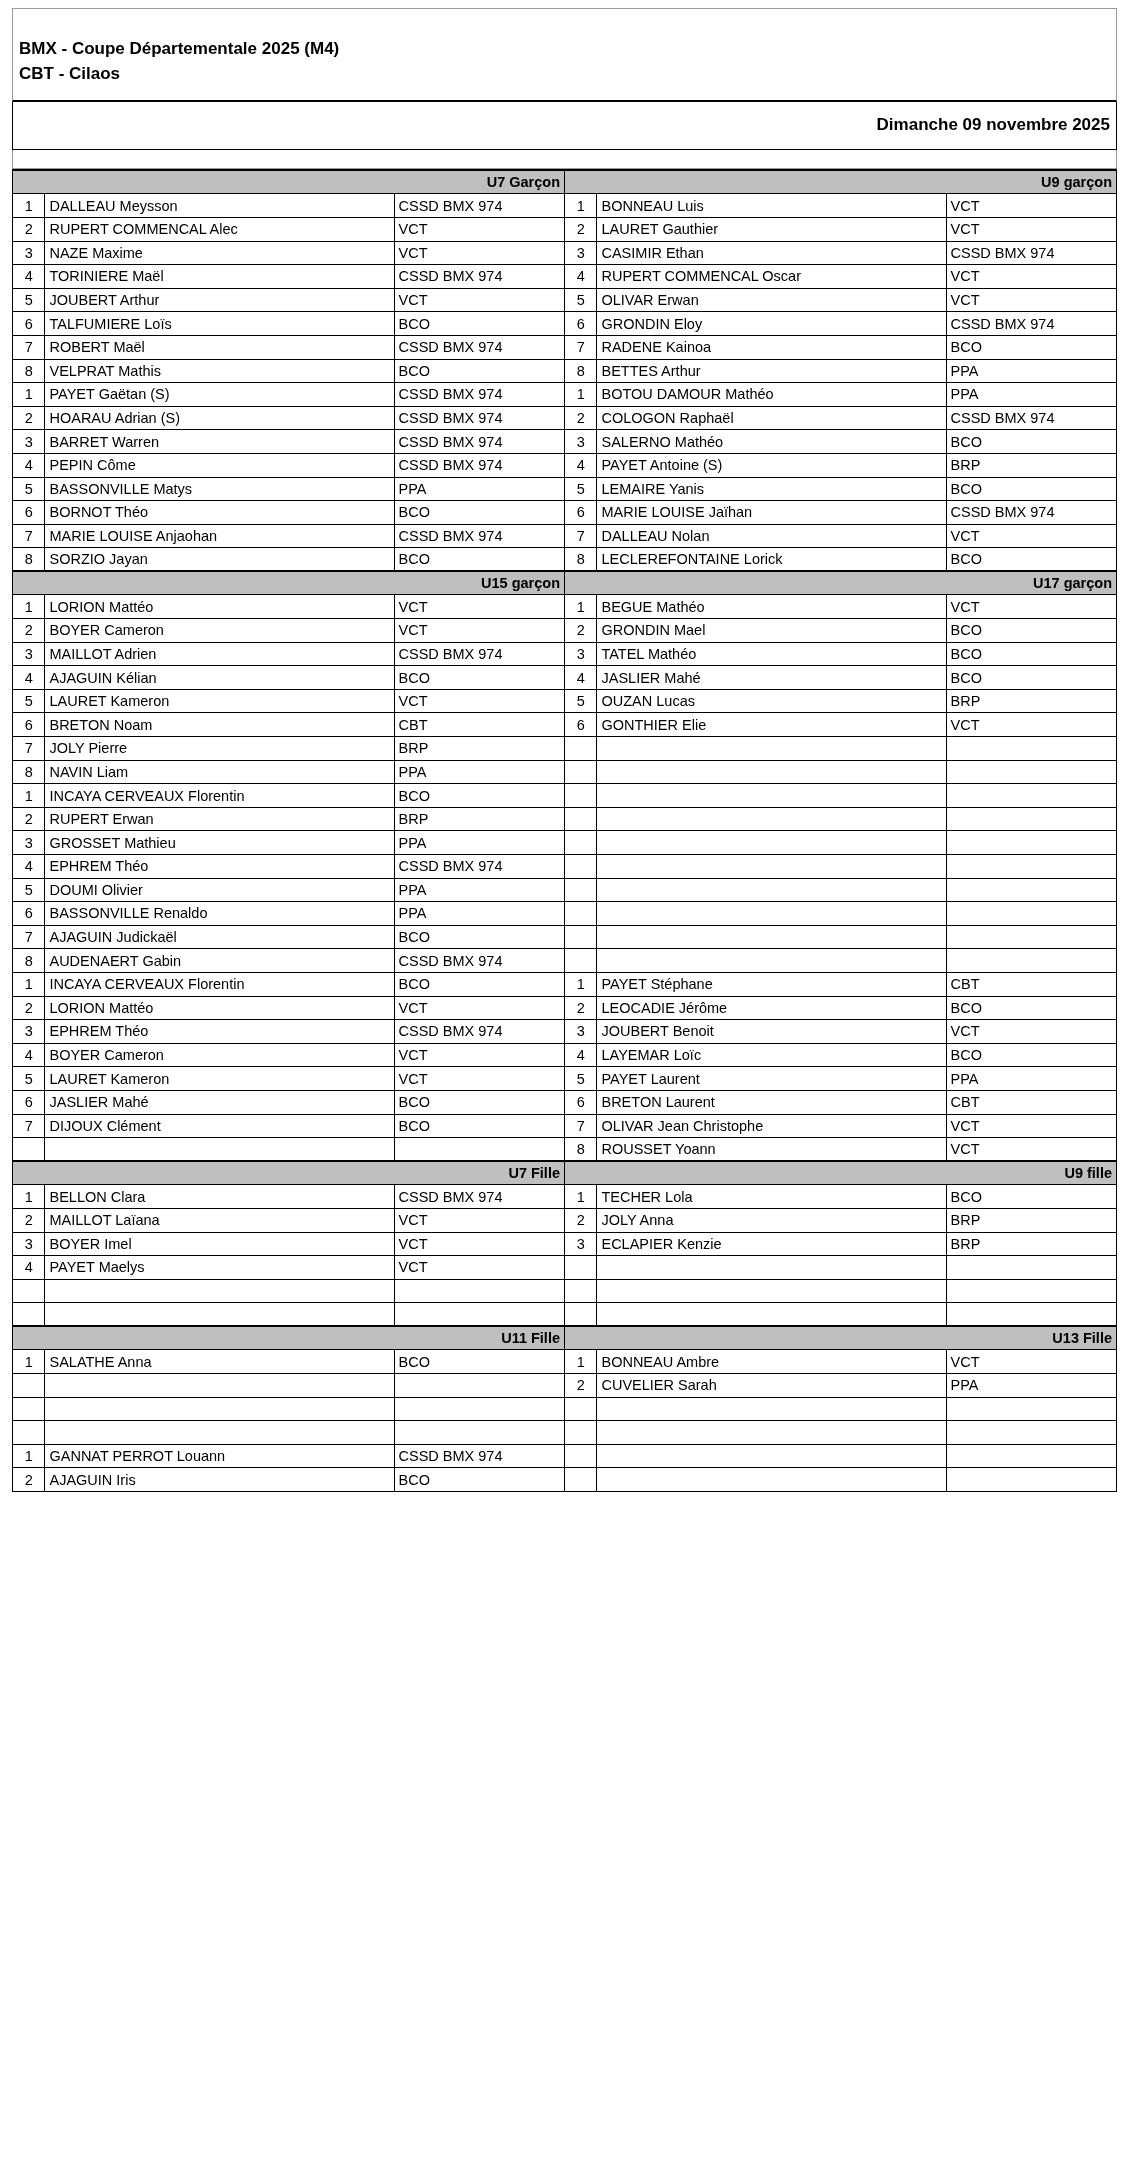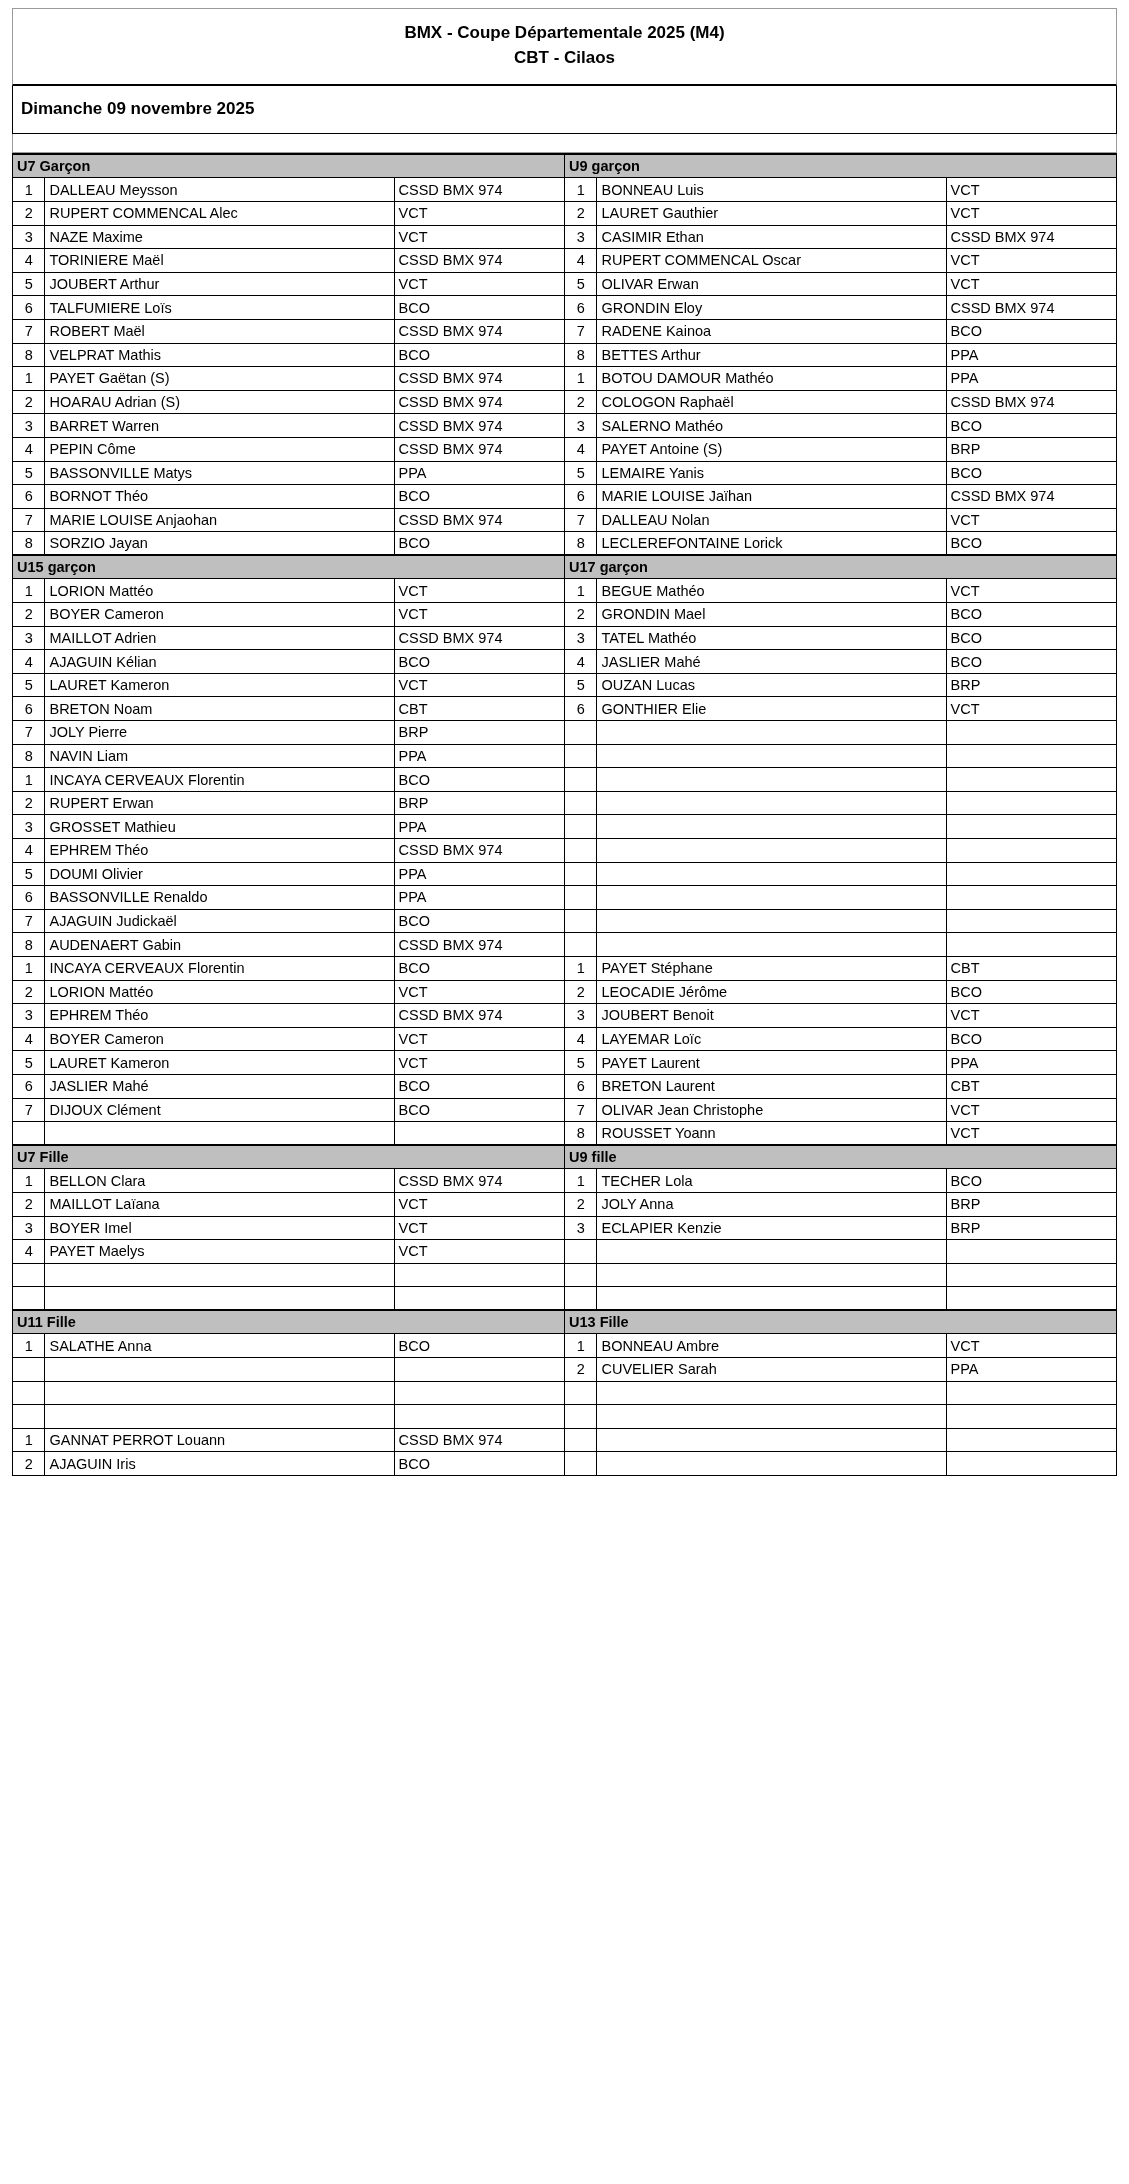--- a/index.html
+++ b/index.html
@@ -13,34 +13,34 @@
     width:1129px;
     box-sizing:border-box;
     padding:8px 12px 10px 12px;
   }
 
   
   .title-box{
     border:1px solid #9a9a9a;
     border-bottom:2px solid #000;
     box-sizing:border-box;
-    padding:12px 6px 14px 6px;
-    text-align:center;
+    padding:28px 6px 14px 6px;
+    text-align:left;
   }
   .title-line{
     font-size:17px;
     font-weight:bold;
     line-height:1.45;
   }
   .date-box{
     border:1px solid #000;
     border-top:none;
     box-sizing:border-box;
     padding:13px 6px 14px 8px;
-    text-align:left;
+    text-align:right;
   }
   .date-line{
     font-size:17px;
     font-weight:bold;
   }
   .spacer-row{
     height:19px;
     border-left:1px solid #9a9a9a;
     border-right:1px solid #9a9a9a;
     border-bottom:1px solid #9a9a9a;
@@ -65,21 +65,21 @@
   }
   col.c-num{width:24px;}
   col.c-name{width:258px;}
   col.c-club{width:126px;}
 
   td.num{text-align:center;padding:0 2px;}
   td.name{text-align:left;}
   td.club{text-align:left;}
   td.hdr{
     background:#bfbfbf;
-    text-align:left;
+    text-align:right;
     font-weight:bold;
     font-size:15px;
     height:25px;
   }
   td.hdr-blank{
     background:#bfbfbf;
   }
   td.void{border:1px solid #cfcfcf;background:#ffffff;}
   tr.sep td{border-top:2px solid #000;}
 </style>

